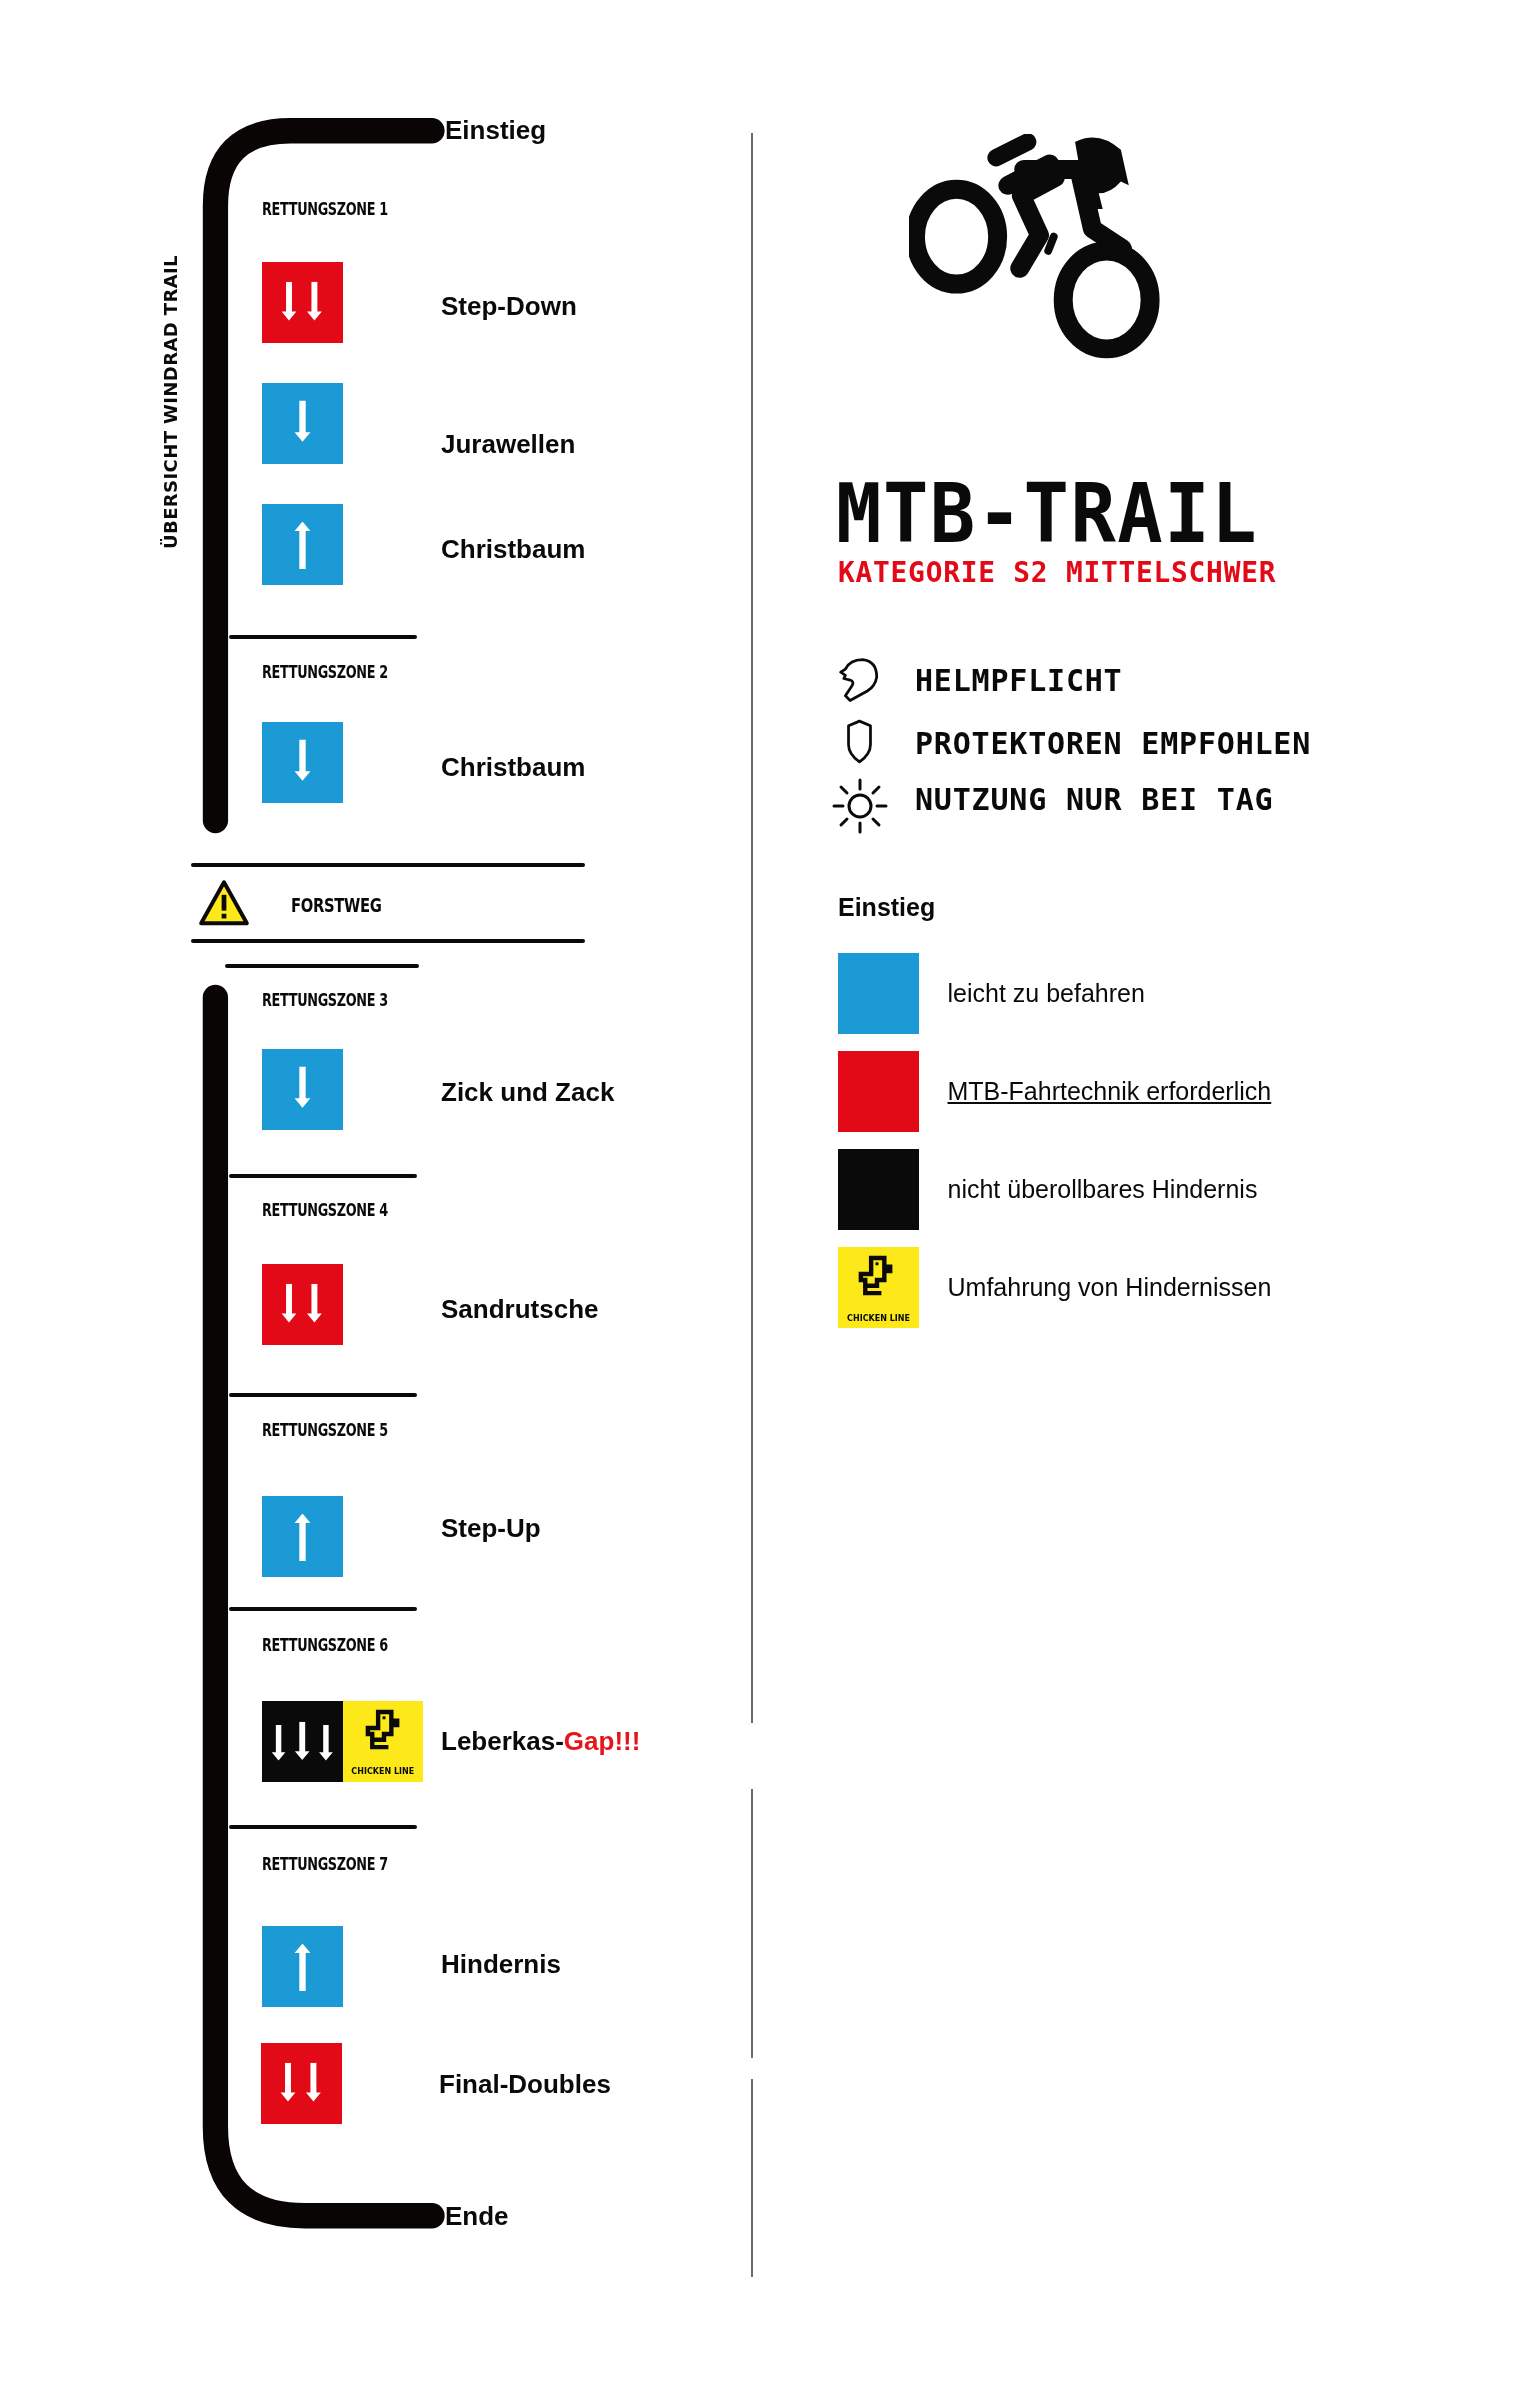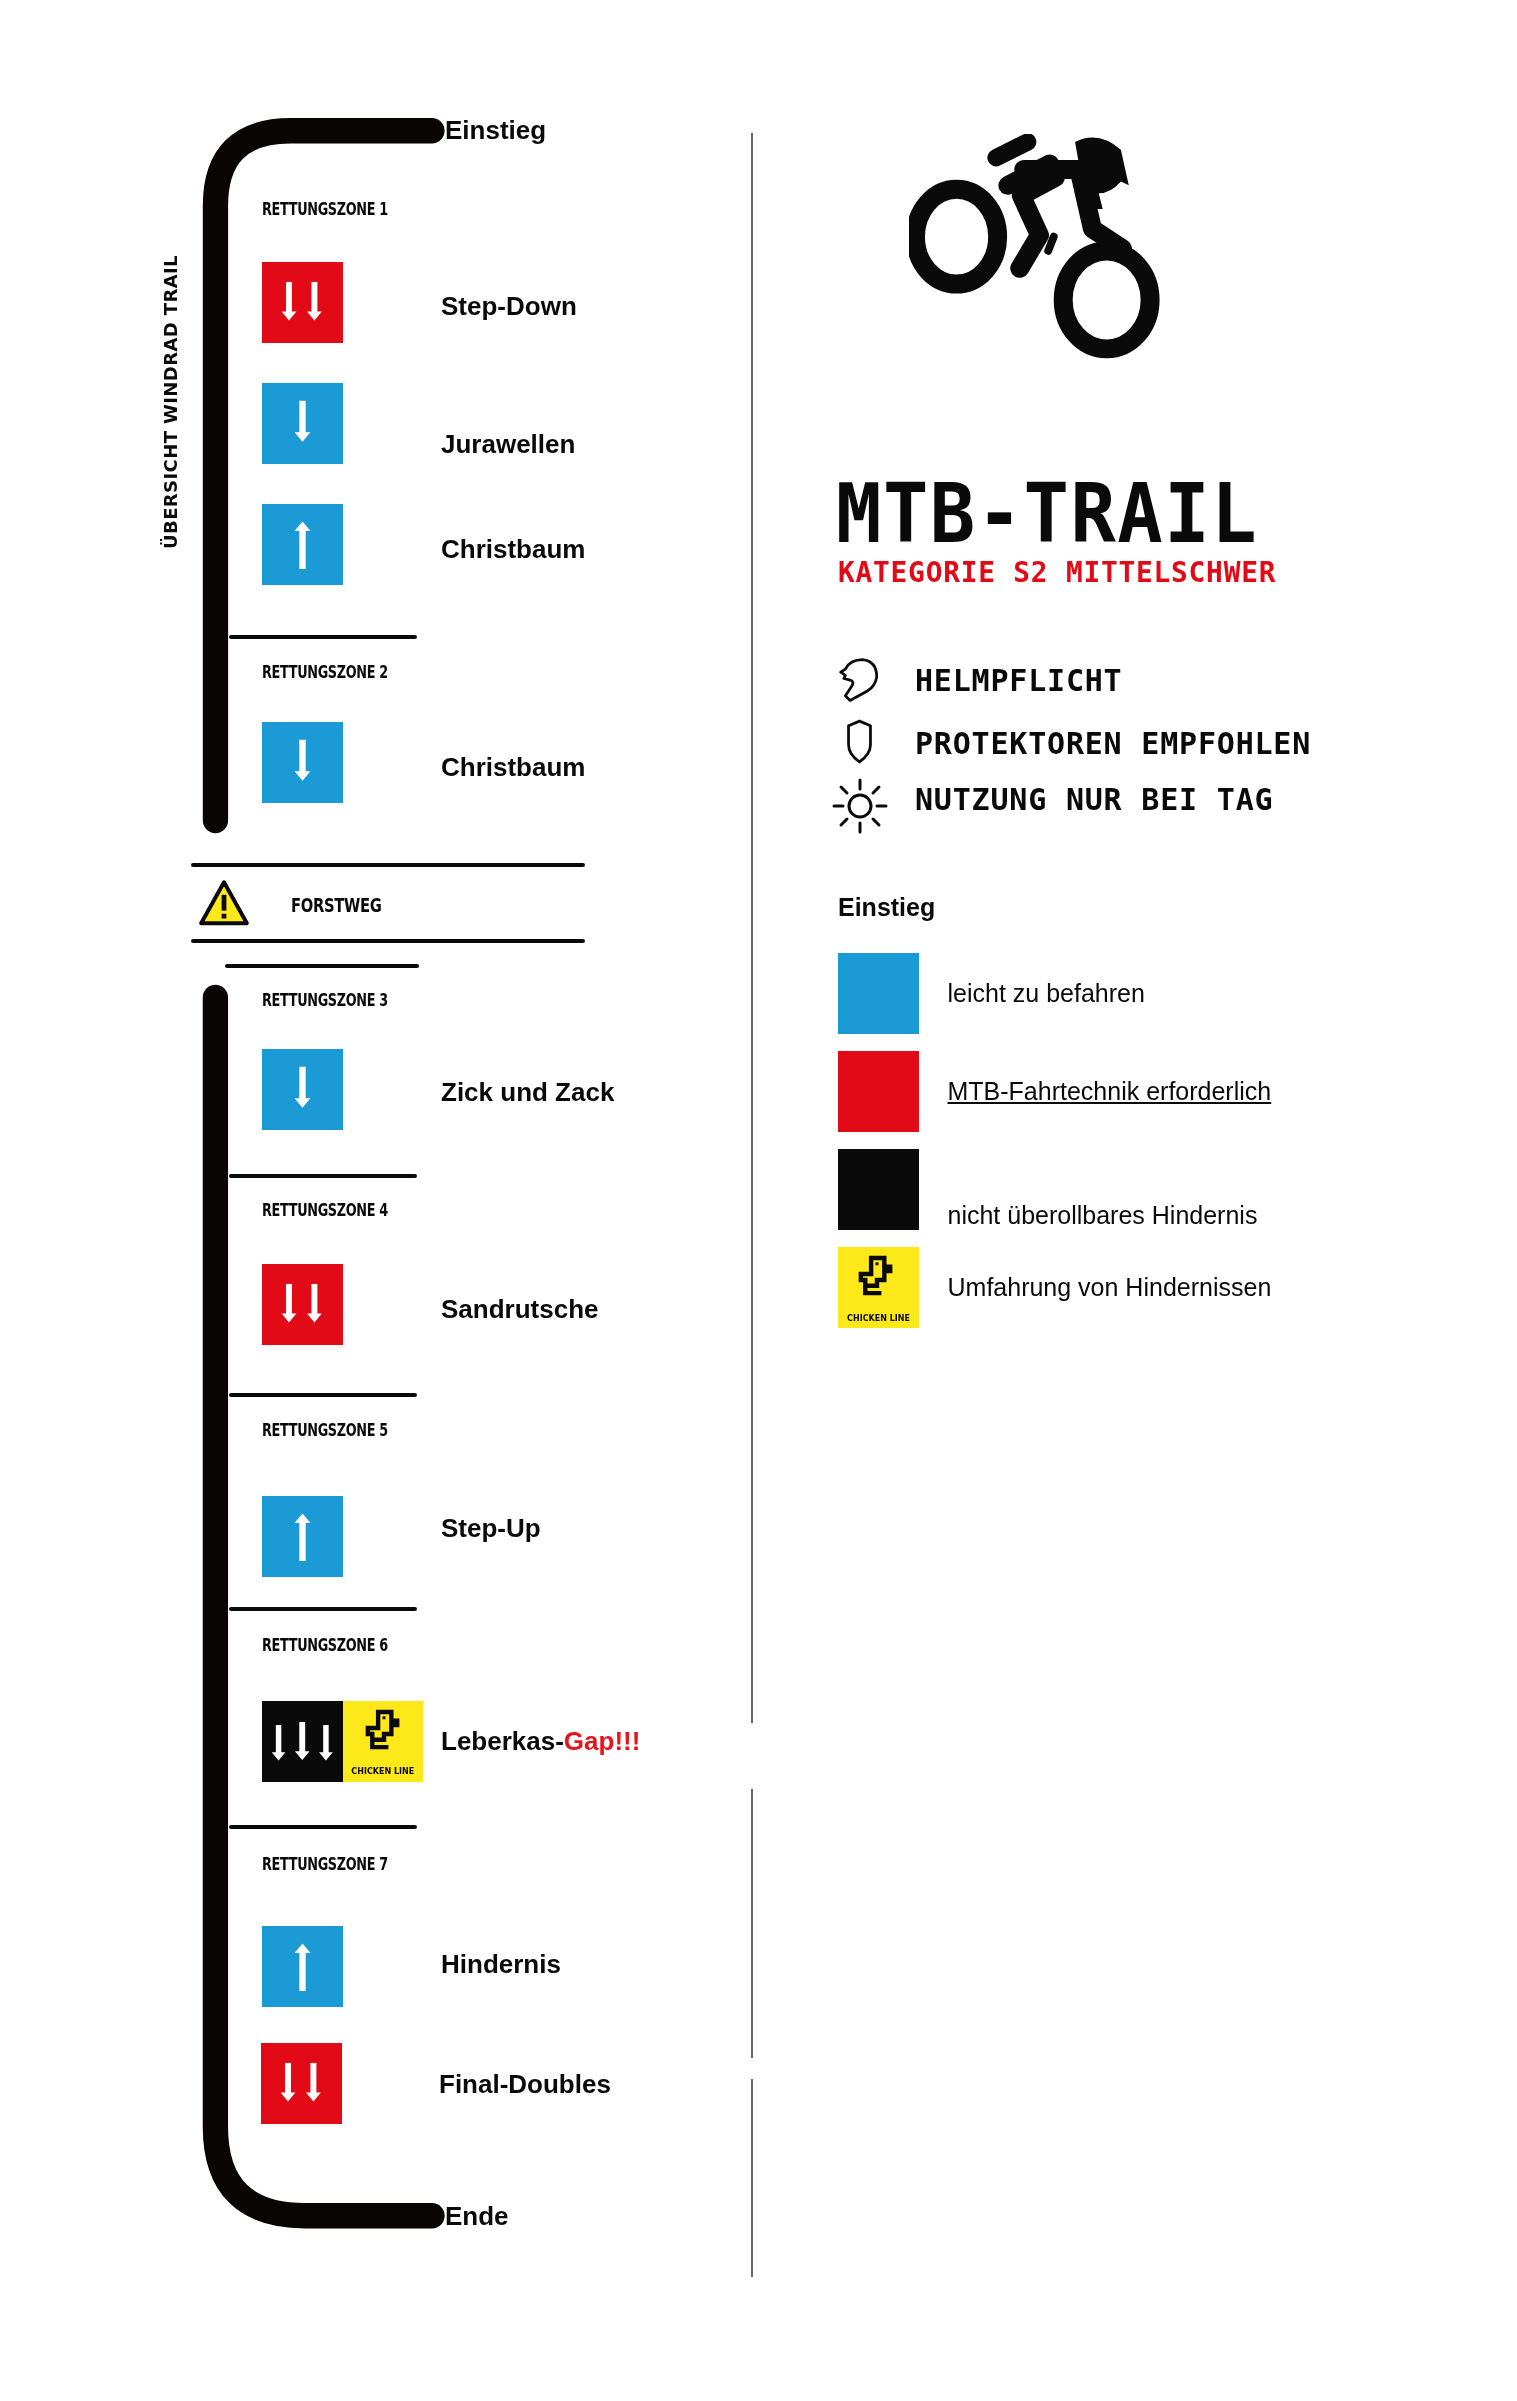--- a/index.html
+++ b/index.html
@@ -218,21 +218,21 @@
 <div class="legend-title">Einstieg</div>
 
 <div class="legend-item" style="top:953px;">
   <div class="legend-swatch" style="background:#1b9ad6;"></div>
   <div class="legend-text">leicht zu befahren</div>
 </div>
 <div class="legend-item" style="top:1051px;text-decoration:underline;">
   <div class="legend-swatch" style="background:#e20a17;"></div>
   <div class="legend-text">MTB-Fahrtechnik erforderlich</div>
 </div>
-<div class="legend-item" style="top:1149px;align-items:flex-end;">
+<div class="legend-item" style="top:1149px;">
   <div class="legend-swatch" style="background:#0a0a0a;"></div>
   <div class="legend-text">nicht überollbares Hindernis</div>
 </div>
 <div class="legend-item" style="top:1247px;">
   <div class="legend-swatch" style="background:#fde81a; position:relative;">
     <svg viewBox="0 0 60 60" style="position:absolute; left:17.4px; top:8px; width:44px; height:44px;">
         <use href="#chicken"></use>
       </svg>
     <div style="position:absolute; left:0; right:0; bottom:4.7px; text-align:center; font-family:'DejaVu Sans',sans-serif; font-weight:bold; font-size:8px;">CHICKEN LINE</div>
   </div>

